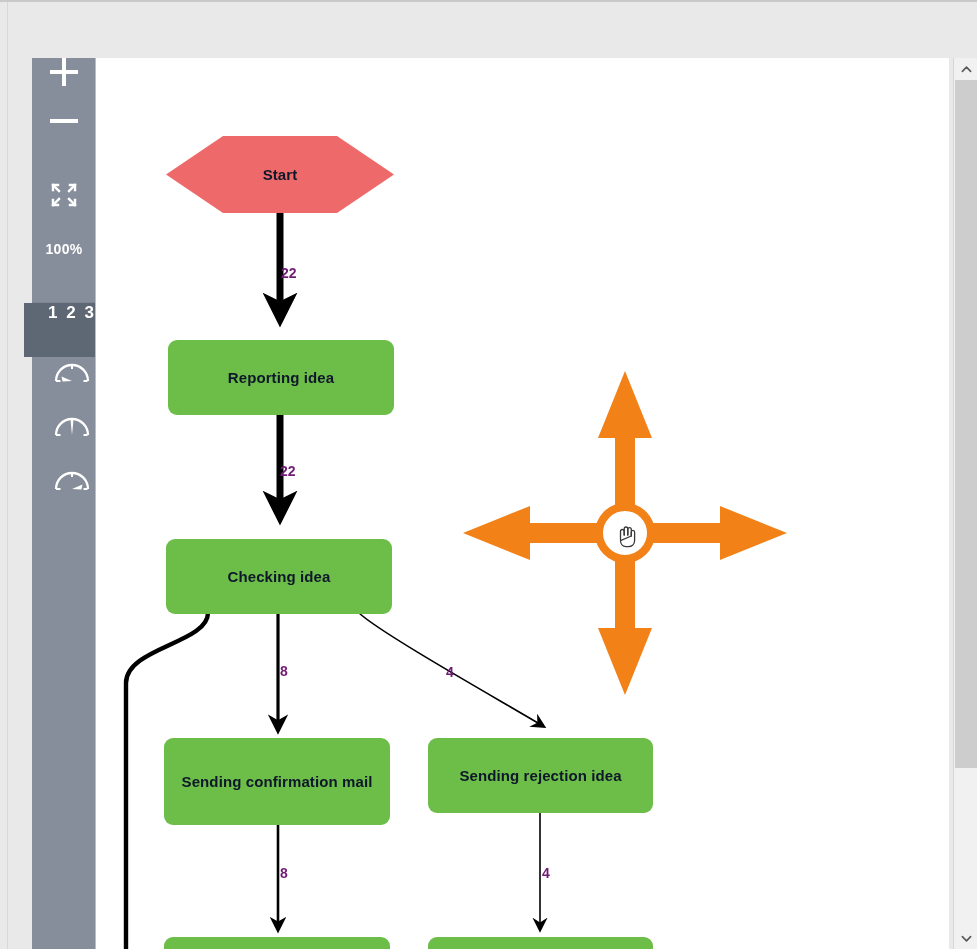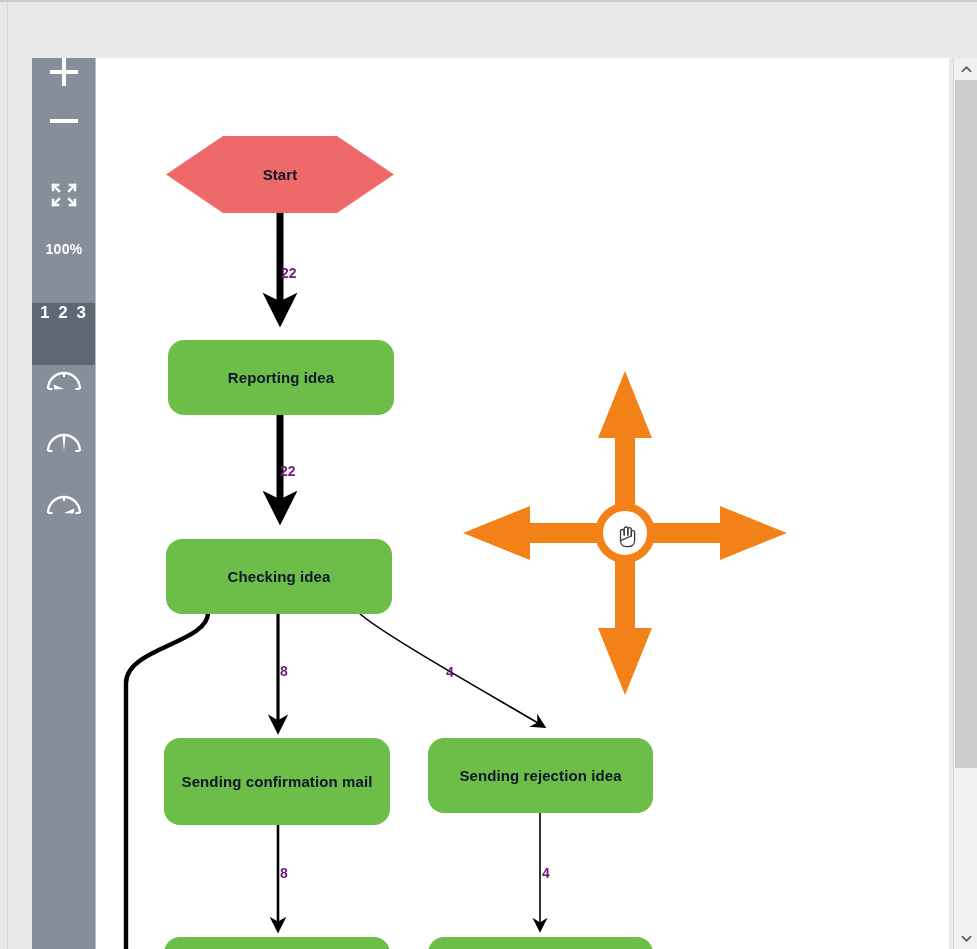--- a/index.html
+++ b/index.html
@@ -29,39 +29,39 @@
     position:absolute;left:32px;top:58px;
     width:64px;height:891px;
     background:#868e9b;
     display:flex;flex-direction:column;align-items:center;
   }
   .tb-btn{
     width:64px;height:61px;
     display:flex;align-items:flex-start;justify-content:center;
     color:#ffffff;cursor:pointer;flex:none;
   }
-  .tb-btn.tall{height:62px;}
+  .tb-btn.tall{height:54px;padding-left:16px;}
   .tb-btn.active{background:#5e6774;}
   .tb-sep{width:64px;height:1px;background:#7d8593;flex:none;}
   .tb-label{font-size:14px;font-weight:bold;color:#ffffff;letter-spacing:.3px;}
   .tb-num{font-size:17px;font-weight:bold;color:#ffffff;letter-spacing:2px;}
   .tb-plus{position:relative;width:28px;height:28px;}
   .tb-plus::before,.tb-plus::after{content:"";position:absolute;background:#fff;}
   .tb-plus::before{left:0;top:12px;width:28px;height:4px;}
   .tb-plus::after{left:12px;top:0;width:4px;height:28px;}
   .tb-minus{width:28px;height:4px;background:#fff;}
 
   
   .node{position:absolute;display:flex;align-items:center;justify-content:center;}
   .node-label{
     font-size:15px;font-weight:bold;color:#0f172a;
     white-space:nowrap;letter-spacing:.1px;
   }
   .node-green{
-    background:#6cbe48;border-radius:16px;
+    background:#6cbe48;border-radius:9px;
   }
   .node-hex{
     background:#ee6a6a;
     clip-path:polygon(25% 0%, 75% 0%, 100% 50%, 75% 100%, 25% 100%, 0% 50%);
   }
 
   
   .edge-label{
     position:absolute;font-size:14px;font-weight:bold;color:#701a75;
     background:transparent;white-space:nowrap;

